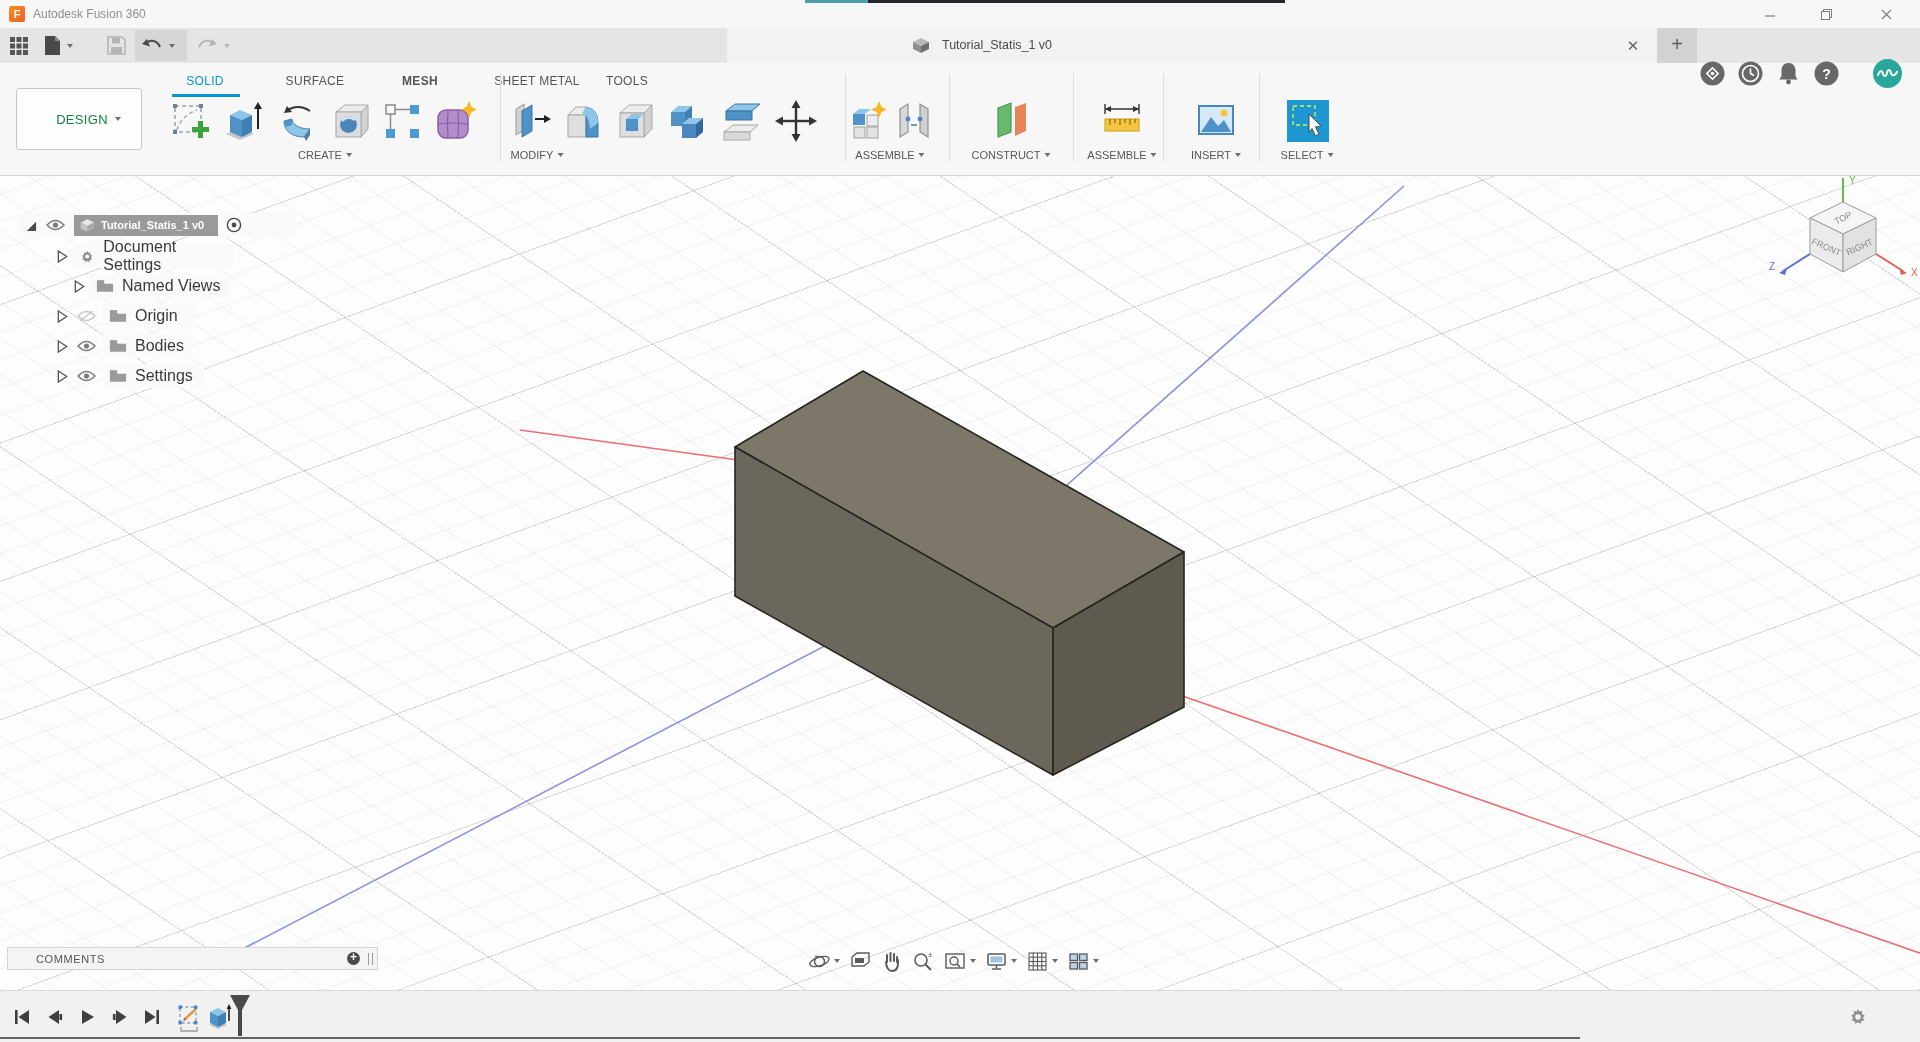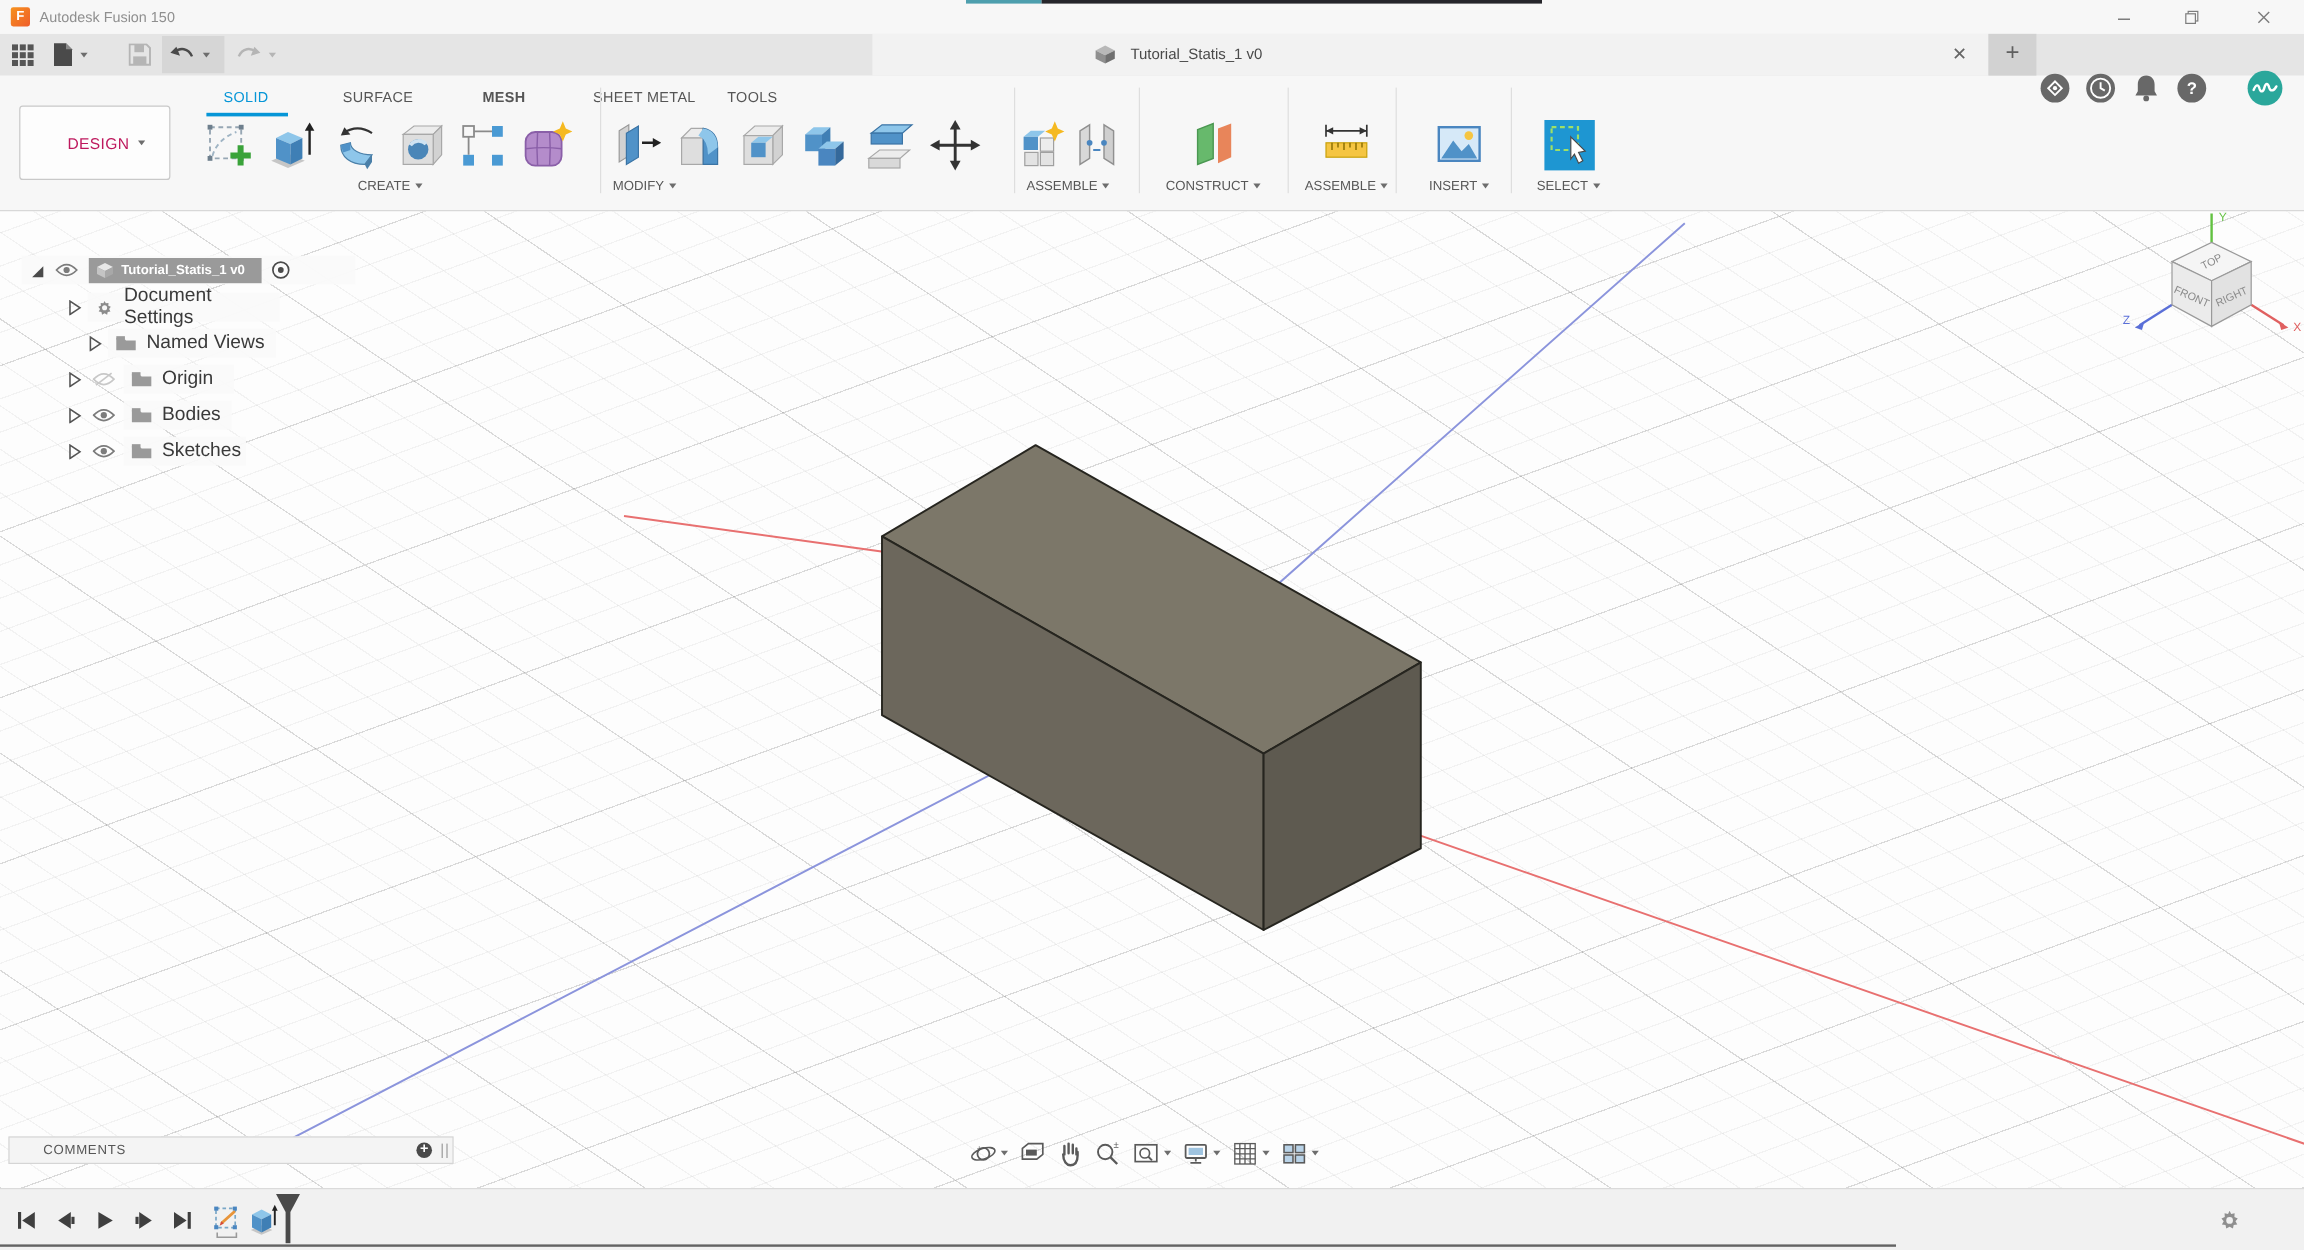--- a/index.html
+++ b/index.html
@@ -26,21 +26,21 @@
   .cdown.dis { border-top-color:#b5b5b5; }
   .doctab { left:727px; top:0; width:930px; height:35px; background:#f2f2f2; }
   .doctab-title { left:215px; top:10px; font-size:12.5px; color:#4a4a4a; }
   .tabclose { left:895px; top:7px; width:22px; height:22px; color:#666; font-size:15px; text-align:center; line-height:21px; }
   .plusbtn { left:1657px; top:0; width:40px; height:35px; background:#d2d2d2; color:#5f5f5f; font-size:20px; text-align:center; line-height:33px; }
   .circbtn { top:32px; width:27px; height:27px; }
 
   
   .ribbon { left:0; top:63px; width:1920px; height:113px; background:#f7f7f7; border-bottom:1px solid #d8d8d8; z-index:18; }
   .design-btn { left:16px; top:25px; width:126px; height:62px; background:#fdfdfd; border:1px solid #c9c9c9; border-radius:3px;
-                display:flex; align-items:center; justify-content:center; gap:7px; font-size:13px; color:#be185d; letter-spacing:.3px;padding-left:19px; }
+                display:flex; align-items:center; justify-content:center; gap:7px; font-size:13px; color:#15803d; letter-spacing:.3px;padding-left:19px; }
   .rtab { top:11px; transform:translateX(-50%); font-size:12px; color:#555; letter-spacing:.3px; white-space:nowrap; }
   .rtab.active { color:#0696d7; }
   .tab-underline { left:172px; top:31px; width:68px; height:3px; background:#0696d7; }
   .ricon { top:36px; } 
   .rlabel { top:86px; transform:translateX(-50%); font-size:11px; color:#575757; display:flex; align-items:center; gap:4px; white-space:nowrap; }
   .rsep { top:10px; width:1px; height:88px; background:#dedede; }
 
   
   .viewport { left:0; top:176px; width:1920px; height:814px; background-color:#fdfdfd;
     background-image:
@@ -79,21 +79,21 @@
 </head>
 <body>
 
 <div id="app">
 
   <div class="abs os-strip-teal"></div>
   <div class="abs os-strip-dark"></div>
 
   <div class="abs titlebar">
     <div class="abs app-logo">F</div>
-    <div class="abs app-title">Autodesk Fusion 150</div>
+    <div class="abs app-title">Autodesk Fusion 360</div>
     <div class="abs winbtn" style="left:1750px;">
       <svg width="12" height="12" viewBox="0 0 12 12">
           <line x1="1" y1="7" x2="11" y2="7" stroke="#7d7d7d" stroke-width="1.2"></line>
         </svg>
     </div>
     <div class="abs winbtn" style="left:1806px;">
       <svg width="13" height="13" viewBox="0 0 13 13">
         <rect x="3.5" y="1.5" width="8" height="8" fill="none" stroke="#7d7d7d"></rect>
           <rect x="1.5" y="3.5" width="8" height="8" fill="#f7f7f7" stroke="#7d7d7d"></rect>
       </svg>
@@ -533,21 +533,21 @@
       <polygon points="1,1 10,7 1,13" fill="none" stroke="#555" stroke-width="1.4"></polygon>
     </svg>
     <svg width="19" height="12" viewBox="0 0 19 12" style="margin-left:-26px; position:absolute;">
       <path d="M1 6 Q9.5 -3 18 6 Q9.5 15 1 6 Z" fill="none" stroke="#7c7c7c" stroke-width="1.4"></path>
       <circle cx="9.5" cy="6" r="2.6" fill="#7c7c7c"></circle>
     </svg>
     <svg width="18" height="14" viewBox="0 0 20 15" style="margin-left:6px;">
       <path d="M1 3 L8 3 L10 5 L19 5 L19 14 L1 14 Z" fill="#9a9a9a"></path>
         <rect x="1" y="1" width="8" height="3" fill="#9a9a9a"></rect>
     </svg>
-    <span class="btext">Sketches</span>
+    <span class="btext">Settings</span>
   </div>
 
   <div class="abs comments-bar">
     <span class="bp-title" style="margin-left:28px;">COMMENTS</span>
     <div style="flex:1"></div>
     <div class="mini-circle">+</div>
     <div class="grip" style="margin:0 4px 0 8px;"></div>
   </div>
 
   <div class="abs navbar">

